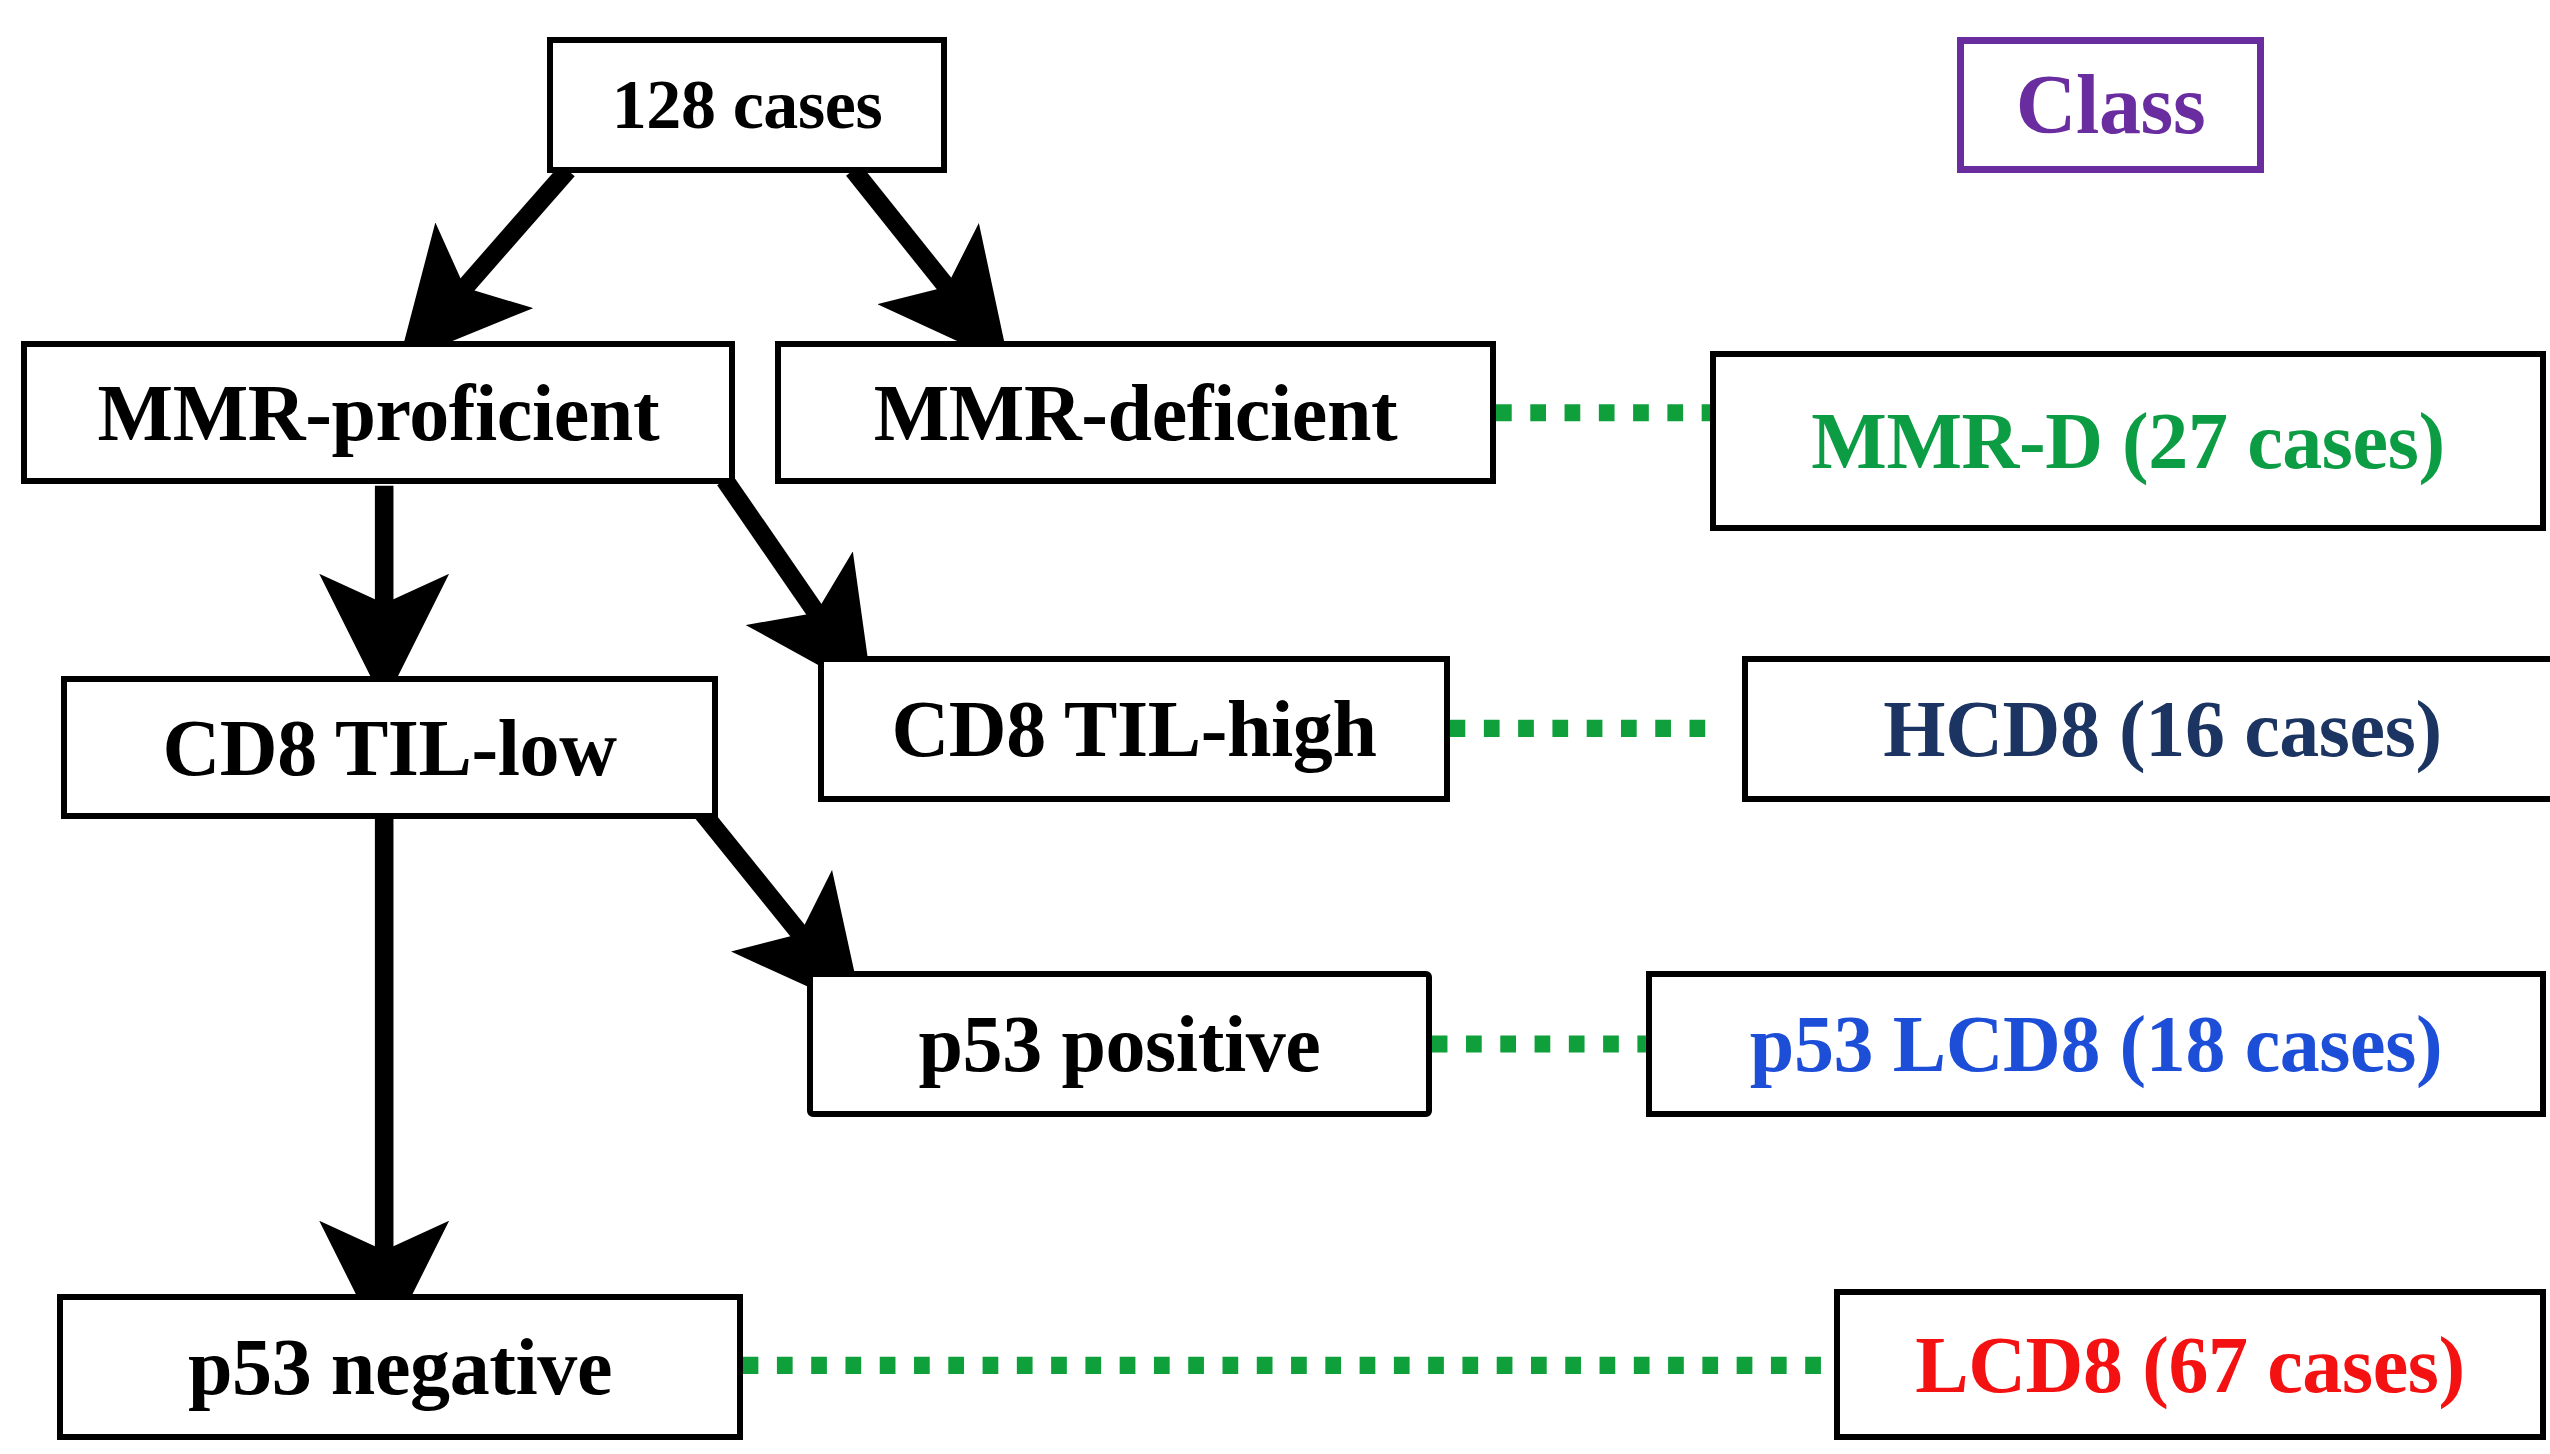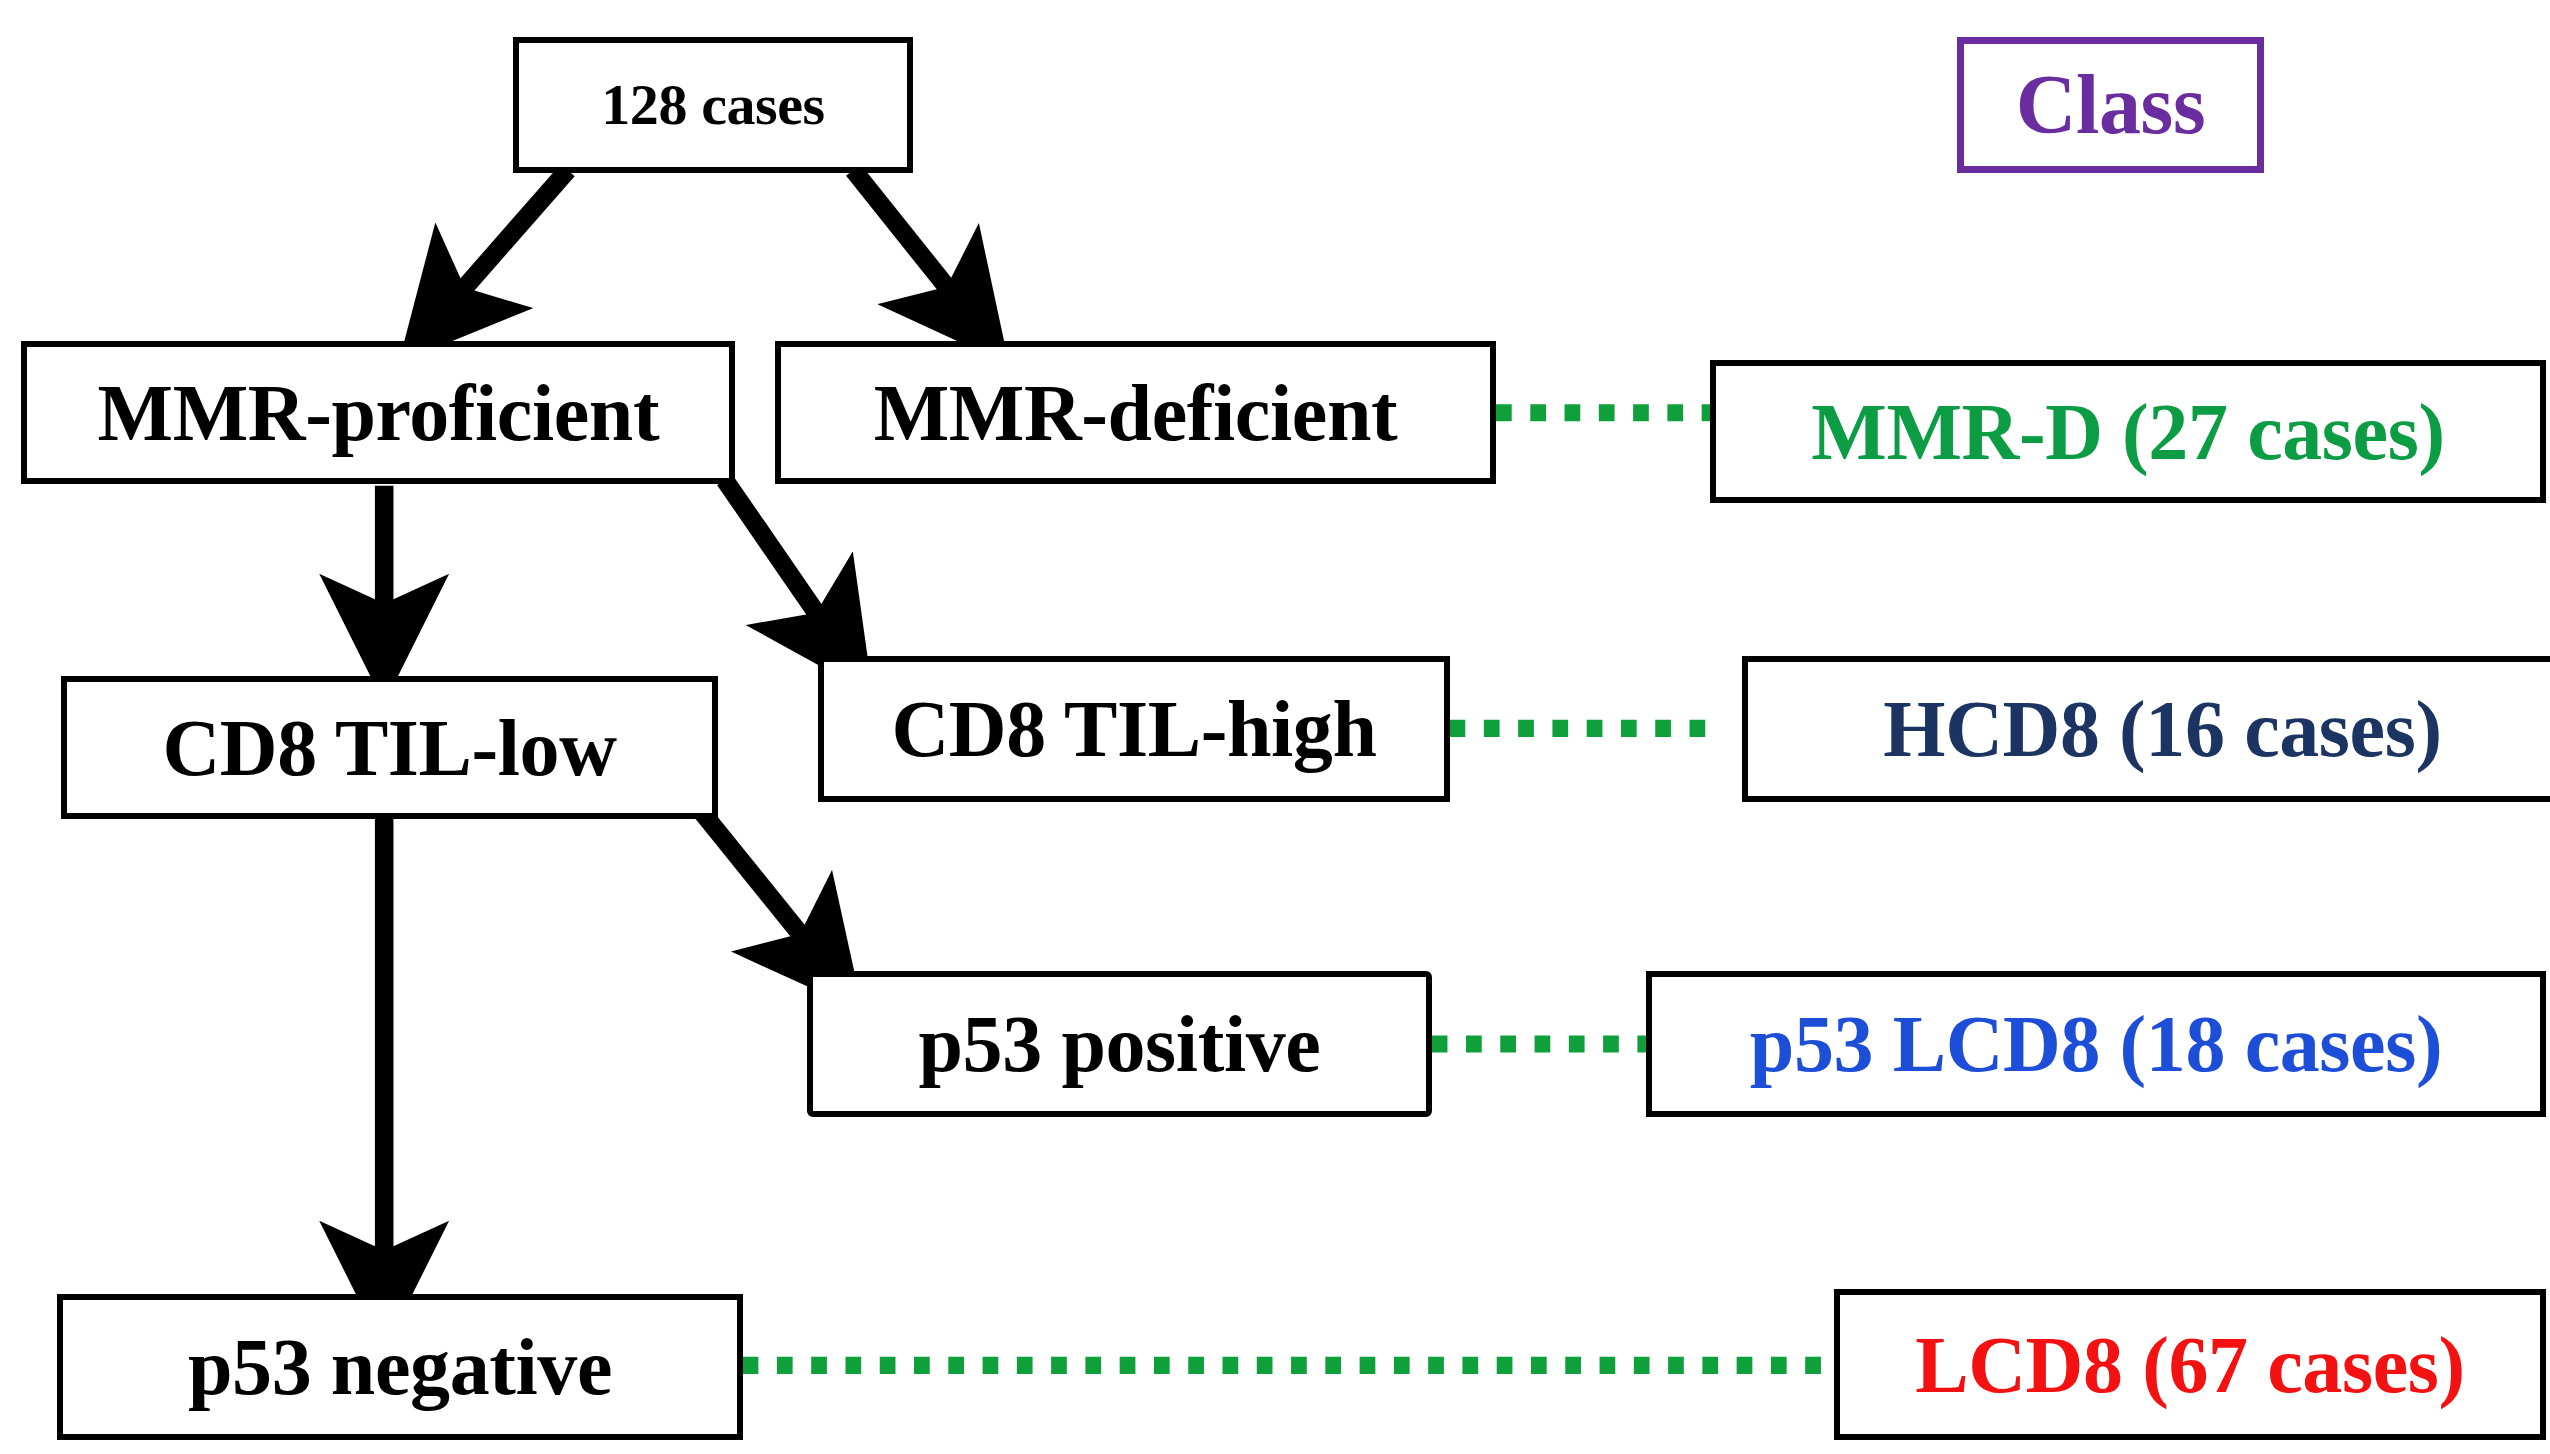--- a/index.html
+++ b/index.html
@@ -46,21 +46,21 @@
     letter-spacing: -0.4px;
   }
   .class-header-box {
     border-color: #6A2DA0;
   }
   .class-header-box .node-label {
     color: #6A2DA0;
   }
   .flow-node .node-label { color: #000000; }
 
-  .sz-root   { font-size: 58px; }
+  .sz-root   { font-size: 70px; margin-left: 34px; }
   .sz-mid    { font-size: 80px; }
   .sz-class  { font-size: 80px; }
   .sz-header { font-size: 84px; }
 </style>
 </head>
 <body>
 
 <div id="diagram-root">
 
   <svg class="flow" viewBox="0 0 3571 2036" xmlns="http://www.w3.org/2000/svg">
@@ -100,21 +100,21 @@
   </div>
 
   <div class="node-box flow-node sz-mid" style="left:21.4px; top:341px; width:714px; height:143px;">
     <span class="node-label">MMR-proficient</span>
   </div>
 
   <div class="node-box flow-node sz-mid" style="left:775px; top:341px; width:721px; height:143px;">
     <span class="node-label">MMR-deficient</span>
   </div>
 
-  <div class="node-box sz-class" style="left:1710px; top:360px; width:836px; height:143px;text-align:center;">
+  <div class="node-box sz-class" style="left:1710px; top:351px; width:836px; height:180px;text-align:center;">
     <span class="node-label" style="color:#0C9C44;">MMR-D (27 cases)</span>
   </div>
 
   <div class="node-box flow-node sz-mid" style="left:61px; top:676px; width:657px; height:143px;">
     <span class="node-label">CD8 TIL-low</span>
   </div>
 
   <div class="node-box flow-node sz-mid" style="left:818px; top:656px; width:632px; height:146px;">
     <span class="node-label">CD8 TIL-high</span>
   </div>

